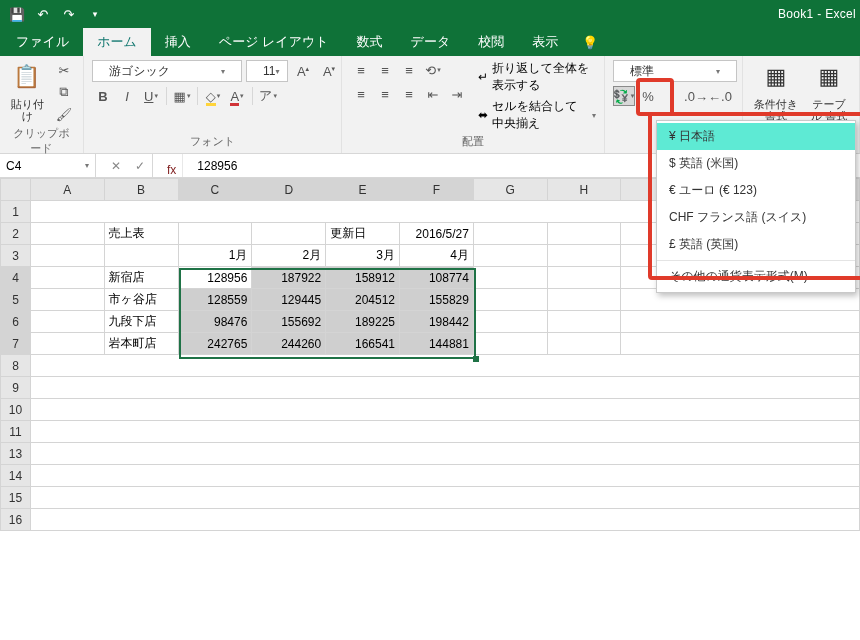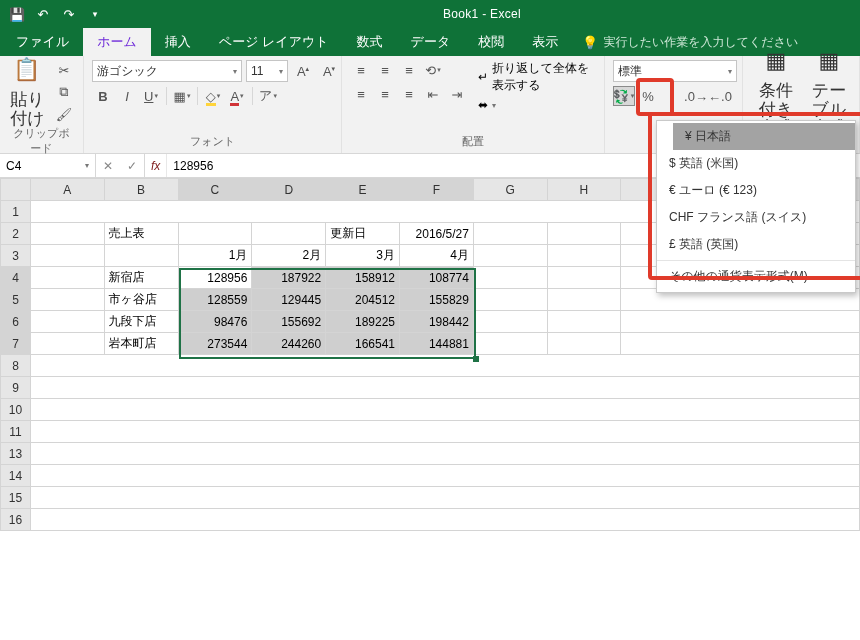--- a/index.html
+++ b/index.html
@@ -2,58 +2,58 @@
 <html><head>
 <meta charset="utf-8">
 <style>
   * { margin: 0; padding: 0; box-sizing: border-box; }
   body { font-family: "Meiryo UI", "Yu Gothic", sans-serif; font-size: 12px; background: #fff; overflow: hidden; width: 860px; height: 640px; position: relative; }
 
   
   .titlebar { height: 28px; background: #0f7238; color: #fff; display: flex; align-items: center; padding: 0 4px; }
   .qat { display: flex; gap: 0; align-items: center; }
   .qat-btn { width: 26px; height: 22px; display: flex; align-items: center; justify-content: center; color: #fff; font-size: 13px; }
-  .title-center { flex: 1; text-align: center; font-size: 12px; color: #fff; letter-spacing: .3px; }
+  .title-center { flex: 1; text-align: right; font-size: 12px; color: #fff; letter-spacing: .3px; }
 
   
   .tabbar { height: 28px; background: #0f7238; display: flex; padding: 0 2px; }
   .tab { padding: 5px 14px 6px; color: #fff; font-size: 13px; cursor: pointer; }
-  .tab.active { background: #f2f2f2; color: #6d28d9; }
+  .tab.active { background: #f2f2f2; color: #0f766e; }
   .tellme { color: #cfe8d8; font-size: 12px; padding: 5px 10px; display: flex; align-items: center; gap: 5px; }
   .lamp { font-size: 13px; }
 
   
   .ribbon { height: 98px; background: #f2f2f2; border-bottom: 1px solid #d7d7d7; display: flex; position: relative; }
   .group { border-right: 1px solid #e2e2e2; padding: 4px 8px 2px; display: flex; flex-direction: column; justify-content: space-between; }
   .group-body { display: flex; align-items: flex-start; gap: 6px; flex: 1;}
   .group-label { text-align: center; font-size: 11px; color: #666; padding-bottom: 2px; position: relative; }
 
   .stack { display: flex; flex-direction: column; gap: 2px; }
   .bigbtn { display: flex; flex-direction: column; align-items: center; justify-content: center; width: 46px; height: 66px; }
   .bigbtn .icon { font-size: 22px; color: #333; }
-  .bigbtn .lbl { font-size: 17px; color: #333; text-align: center; line-height: 1.1; margin-top: 8px;}
+  .bigbtn .lbl { font-size: 11px; color: #333; text-align: center; line-height: 1.1; margin-top: 8px;}
   .smbtn { width: 22px; height: 20px; display: flex; align-items: center; justify-content: center; color: #555; font-size: 13px; }
   .row { display: flex; align-items: center; gap: 2px; }
-  .combo { height: 22px; border: 1px solid #c5c5c5; background: #fff; display: flex; align-items: center; padding: 0 4px; font-size: 12px; color: #333; }
+  .combo { height: 22px; border: 1px solid #c5c5c5; background: #fff; display: flex; align-items: center; padding: 0 16px; font-size: 12px; color: #333; }
   .combo .caret { margin-left: auto; font-size: 8px; color: #777; }
   .sep-v-sm { width: 1px; height: 18px; background: #d7d7d7; margin: 0 2px;}
 
   
   .num-group { position: relative; }
   .red-box { position: absolute; border: 4px solid #e03a2a; border-radius: 4px; pointer-events: none; z-index: 50;}
   #red1 { left: 636px; top: 78px; width: 38px; height: 38px; }
   #red2 { left: 648px; top: 112px; width: 216px; height: 168px; }
 
   
-  .fbar { height: 24px; border-bottom: 1px solid #d7d7d7; display: flex; align-items: stretch; background: #fff; }
+  .fbar { height: 24px; border-bottom: 1px solid #d7d7d7; display: flex; align-items: stretch; background: #fff; gap: 8px; }
   .namebox { width: 96px; border-right: 1px solid #d7d7d7; display: flex; align-items: center; padding: 0 6px; font-size: 12px; position: relative; }
   .namebox .caret { margin-left: auto; font-size: 8px; color: #777; }
   .fbtns { display: flex; align-items: center; border-right: 1px solid #d7d7d7; }
   .fbtns span { width: 24px; text-align: center; color: #888; font-size: 12px; }
-  .fx { font-style: italic; color: #7f1d1d; padding: 0 6px; display: flex; align-items: center; border-right: 1px solid #e8e8e8;}
+  .fx { color: #7f1d1d; padding: 0 6px; display: flex; align-items: flex-end; border-right: 1px solid #e8e8e8;}
   .finput { flex: 1; display: flex; align-items: center; padding: 0 6px; font-size: 12px; }
 
   
   .gridwrap { position: relative; }
   table.grid { border-collapse: collapse; table-layout: fixed; }
   .grid th, .grid td { border: 1px solid #d4d4d4; height: 22px; font-size: 12px; padding: 0 4px; white-space: nowrap; overflow: hidden; }
   .grid th { background: #e6e6e6; font-weight: normal; color: #333; text-align: center; }
   .corner { width: 30px; background: #e6e6e6; border: 1px solid #d4d4d4; }
   .rowhdr { width: 30px; text-align: center; background: #e6e6e6; color: #333; }
   .colhdr { width: 74px; }
@@ -65,21 +65,21 @@
   .rowhdr.selrow { background: #d4d4d4; }
   th.selcol { background: #d4d4d4; }
   .sel { background: #cfcfcf !important; }
   .sel-active { background: #fff !important; }
   .selection-border { position: absolute; border: 2px solid #1f7246; pointer-events: none; }
   .fill-handle { position: absolute; width: 6px; height: 6px; background: #1f7246; }
 
   
   .dropdown { position: absolute; left: 656px; top: 120px; width: 200px; background: #fff; border: 1px solid #c9c9c9; box-shadow: 2px 3px 6px rgba(0,0,0,.25); z-index: 40; padding: 2px 0;}
   .dd-item { padding: 5px 12px; font-size: 12px; color: #333; cursor: pointer; display: flex; align-items: center; gap: 6px;}
-  .dd-item.highlight { background: #a3a3a3; margin-left: 16px; }
+  .dd-item.highlight { background: #5eead4; }
   .dd-sep { height: 1px; background: #e4e4e4; margin: 2px 0; }
 
   
   .caret-sm::after { content: "▾"; font-size: 7px; color: #666; margin-left: 1px; }
 </style>
 </head>
 <body>
 
 <div class="titlebar">
   <div class="qat">
@@ -103,21 +103,20 @@
   <div class="tab">ファイル</div>
   <div class="tab active">ホーム</div>
   <div class="tab">挿入</div>
   <div class="tab">ページ レイアウト</div>
   <div class="tab">数式</div>
   <div class="tab">データ</div>
   <div class="tab">校閲</div>
   <div class="tab">表示</div>
   <div class="tellme">
       <span class="lamp">💡</span>
-      <span>実行したい作業を入力してください</span>
     </div>
 </div>
 
 <div class="ribbon">
 
   <div class="group" style="width:84px">
     <div class="group-body">
       <div class="bigbtn">
         <span class="icon">📋</span>
         <span class="lbl">貼り付け</span>
@@ -220,20 +219,21 @@
             </div>
         </div>
       </div>
       <div class="stack" style="gap:4px">
         <div class="row" style="gap:4px">
             <span>↵</span>
             <span>折り返して全体を表示する</span>
           </div>
         <div class="row" style="gap:4px">
             <span>⬌</span>
+            <span>セルを結合して中央揃え</span>
             <span style="font-size:8px;color:#777">▾</span>
           </div>
       </div>
     </div>
     <div class="group-label">配置</div>
   </div>
 
   <div class="group num-group" style="width:138px">
     <div class="group-body" style="flex-direction:column;gap:4px;width:100%">
       <div class="combo" style="width:124px">
@@ -384,21 +384,21 @@
     <td class="sel">189225</td>
     <td class="sel">198442</td>
     <td class="empty"></td>
           <td class="empty"></td>
           <td class="empty"></td>
   </tr>
   <tr>
           <th class="rowhdr selrow">7</th>
     <td class="empty"></td>
     <td class="textcell">岩本町店</td>
-    <td class="sel">273544</td>
+    <td class="sel">242765</td>
     <td class="sel">244260</td>
     <td class="sel">166541</td>
     <td class="sel">144881</td>
     <td class="empty"></td>
           <td class="empty"></td>
           <td class="empty"></td>
   </tr>
   <tr>
           <th class="rowhdr">8</th>
           <td colspan="9" class="empty"></td>

